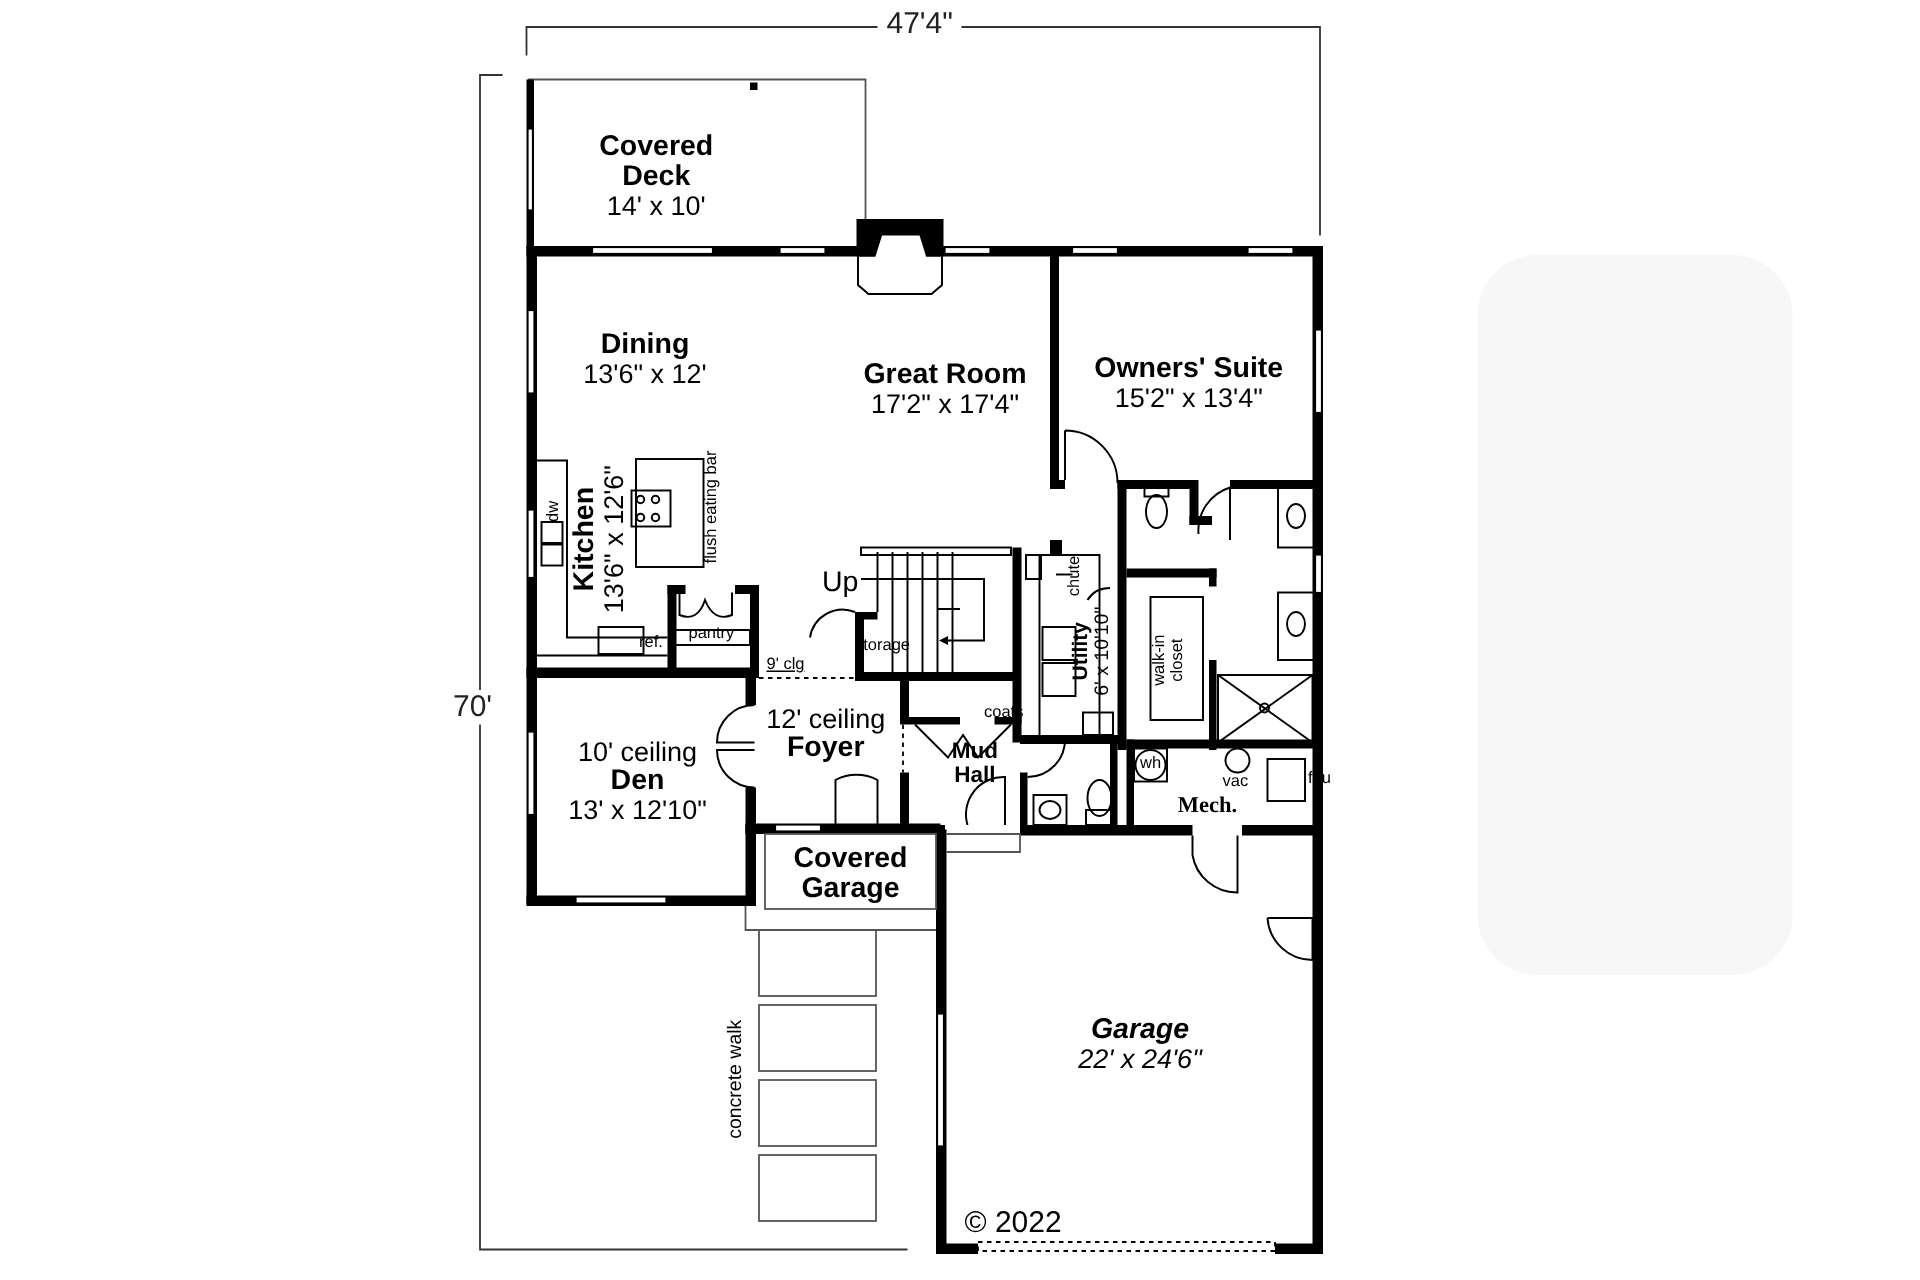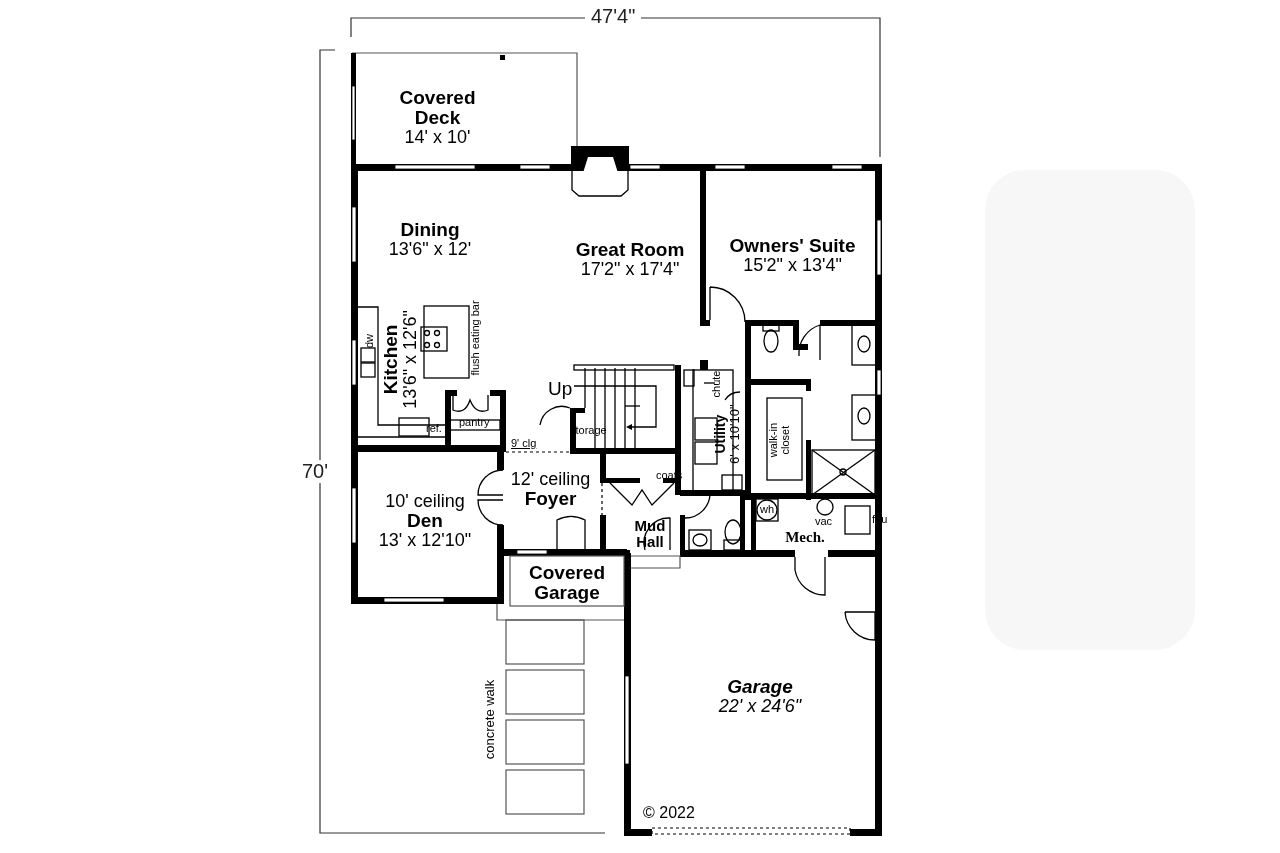--- a/index.html
+++ b/index.html
@@ -256,21 +256,21 @@
   <span class="sz">10' ceiling</span>
   <span class="nm">Den</span>
   <span class="sz">13' x 12'10"</span>
 </div>
 
 <div class="lbl" style="left:503px;top:470px;width:95px;">
   <span class="sz">12' ceiling</span>
   <span class="nm">Foyer</span>
 </div>
 
-<div class="lbl" style="left:625px;top:493px;width:50px;margin-top:25px;">
+<div class="lbl" style="left:625px;top:493px;width:50px;">
   <span class="nm" style="font-size:15px;">Mud</span>
   <span class="nm" style="font-size:15px;">Hall</span>
 </div>
 
 <div class="lbl" style="left:770px;top:530px;width:70px;font-family:Liberation Serif, serif;">
   <span class="nm" style="font-size:15px;">Mech.</span>
 </div>
 
 <div class="lbl" style="left:512px;top:563px;width:110px;">
   <span class="nm">Covered</span>
@@ -292,13 +292,13 @@
 <div class="small" style="left:656px;top:453px;margin-top:16px;">coats</div>
 <div class="small" style="left:703px;top:378px;transform:rotate(-90deg);">chute</div>
 <div class="small" style="left:762px;top:428px;transform:rotate(-90deg);text-align:center;line-height:1.1;">
   <span style="display:block;">walk-in</span>
   <span style="display:block;">closet</span>
 </div>
 <div class="small" style="left:760px;top:503px;">wh</div>
 <div class="small" style="left:815px;top:515px;">vac</div>
 <div class="small" style="left:849px;top:513px;margin-left:23px;">fau</div>
 <div class="small" style="left:450px;top:712px;font-size:13px;transform:rotate(-90deg);">concrete walk</div>
-<div class="small" style="left:643px;top:804px;font-size:16px;">© 2022</div>
+<div class="small" style="left:643px;top:804px;font-size:20px;">© 2022</div>
 
 </body></html>

